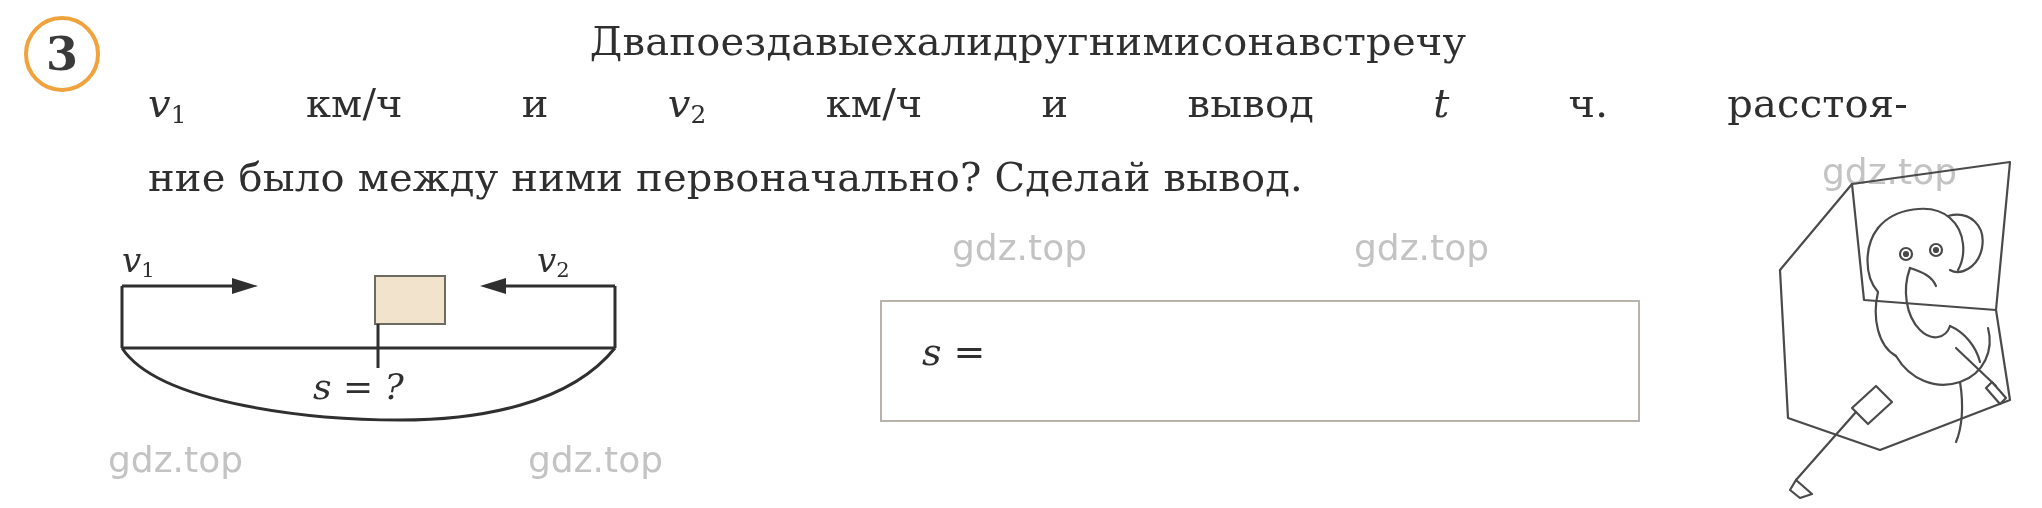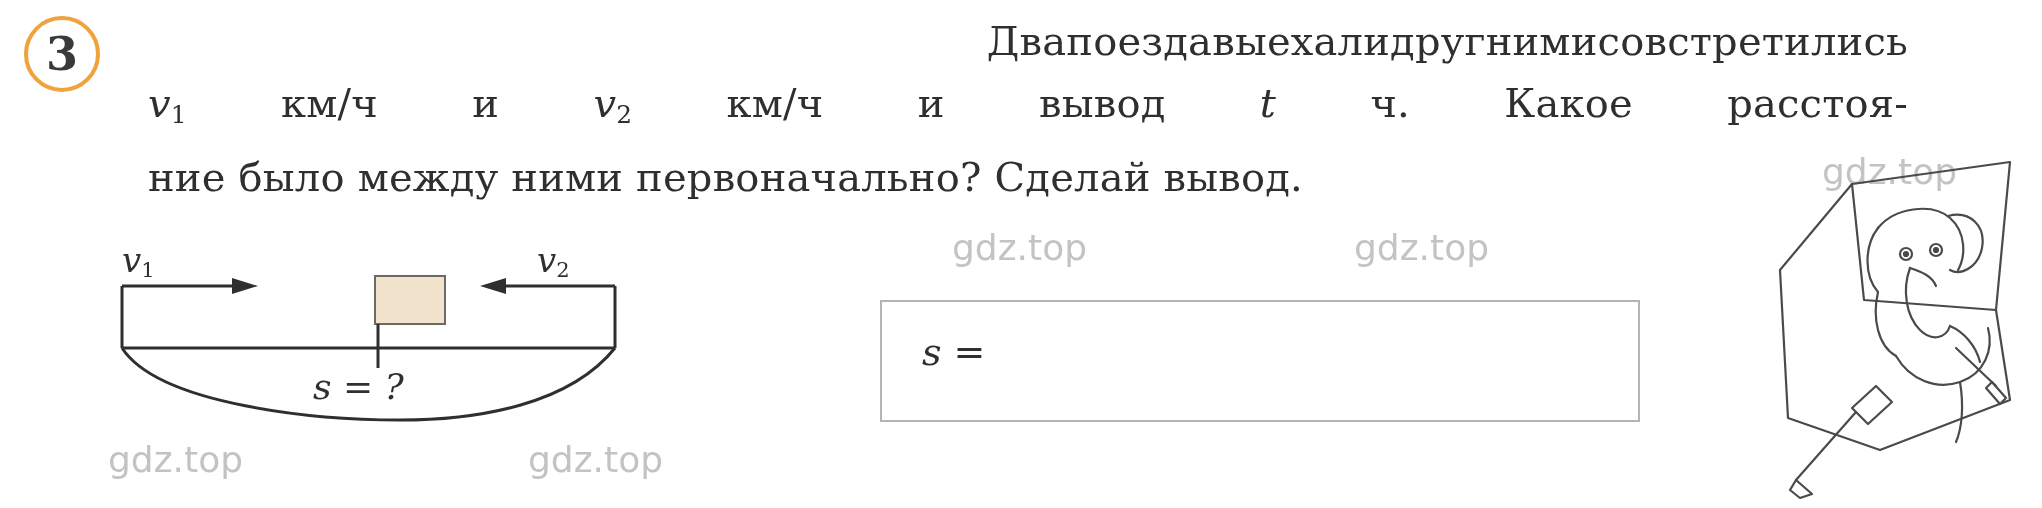--- a/index.html
+++ b/index.html
@@ -47,21 +47,21 @@
     line-height: 62px;
     color: #2f2f2f;
     letter-spacing: 0.2px;
   }
   .line {
     display: block;
     white-space: nowrap;
   }
   .line.justify {
     display: flex;
-    justify-content: flex-end;
+    justify-content: center;
   }
   .line.justify2 {
     display: flex;
     justify-content: space-between;
   }
   .w { display: inline-block; }
   var.it {
     font-style: italic;
     font-family: "DejaVu Serif", serif;
   }
@@ -157,33 +157,32 @@
   </div>
 
   <div class="problem-text">
     <span class="line justify">
       <span class="w">Два</span>
       <span class="w">поезда</span>
       <span class="w">выехали</span>
       <span class="w">друг</span>
       <span class="w">ними</span>
       <span class="w">со</span>
-      <span class="w">встретились</span>
+      <span class="w">навстречу</span>
     </span>
     <span class="line justify2">
       <span class="w"><var class="it">v<span class="sub">1</span></var></span>
       <span class="w">км/ч</span>
       <span class="w">и</span>
       <span class="w"><var class="it">v<span class="sub">2</span></var></span>
       <span class="w">км/ч</span>
       <span class="w">и</span>
       <span class="w">вывод</span>
       <span class="w"><var class="it">t</var></span>
       <span class="w">ч.</span>
-      <span class="w">Какое</span>
       <span class="w">расстоя-</span>
     </span>
     <span class="line">ние было между ними первоначально? Сделай вывод.</span>
   </div>
 
   <div class="diagram">
     <svg width="680" height="240" viewBox="0 0 680 240">
 
       <g stroke="#2f2f2f" stroke-width="3" fill="none">
         <path d="M22,48 L22,110"></path>

